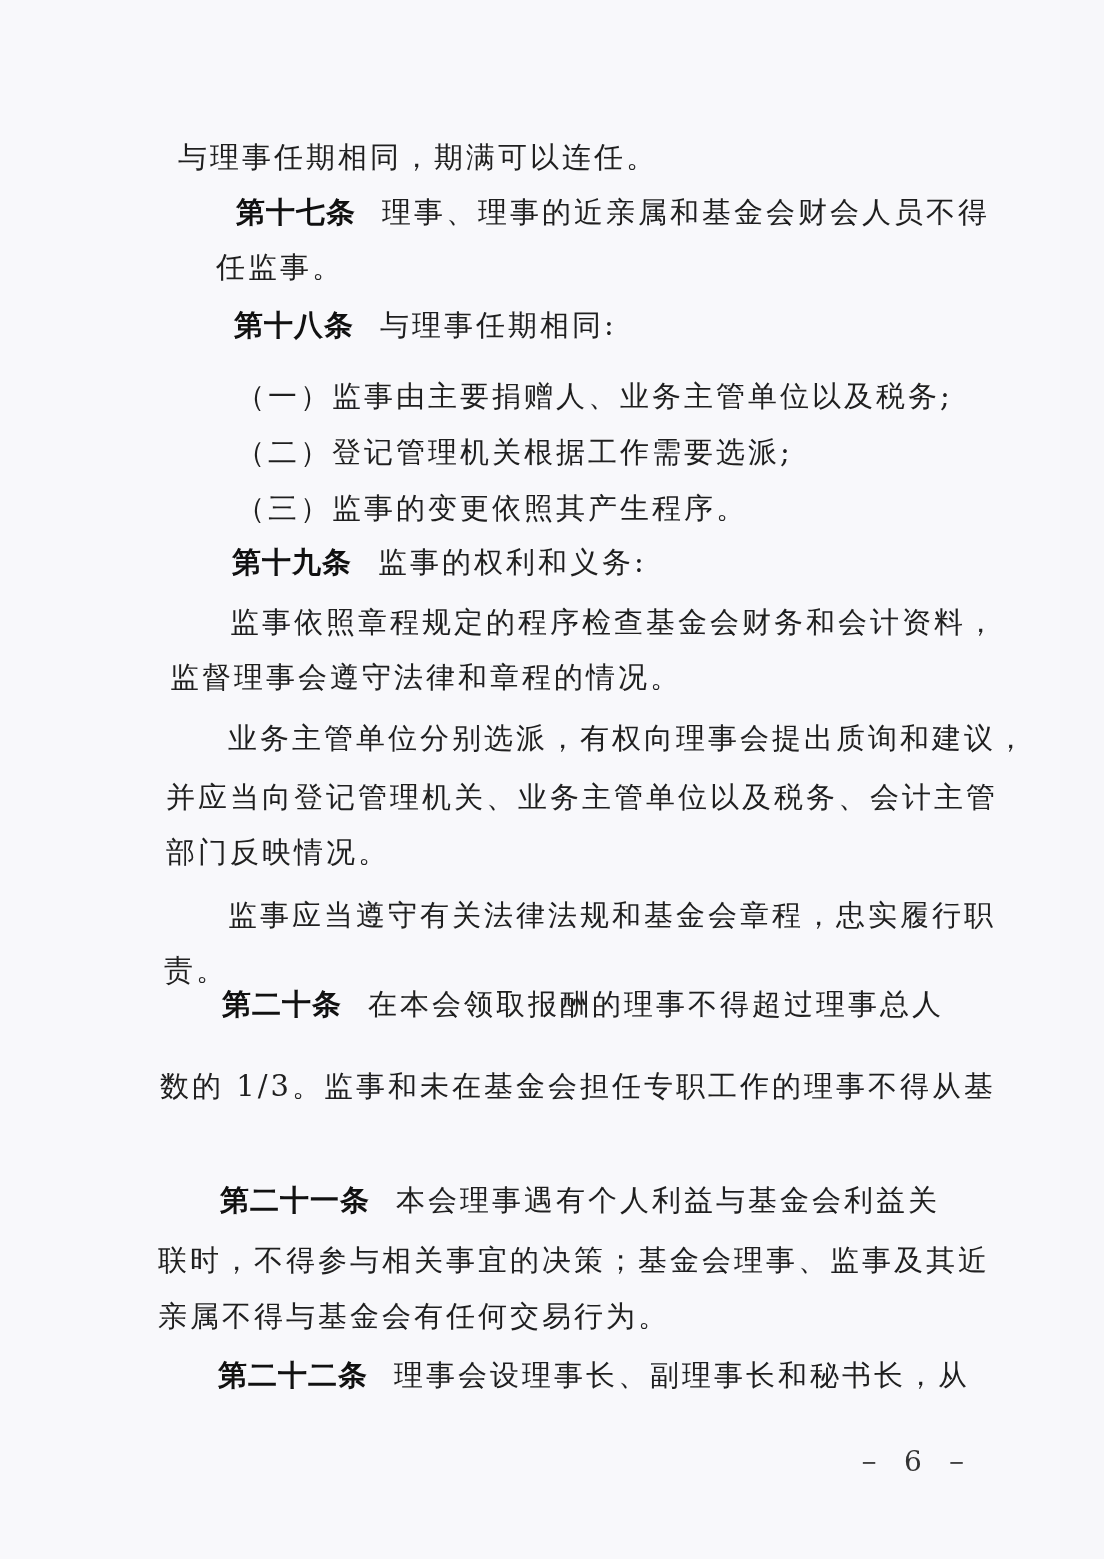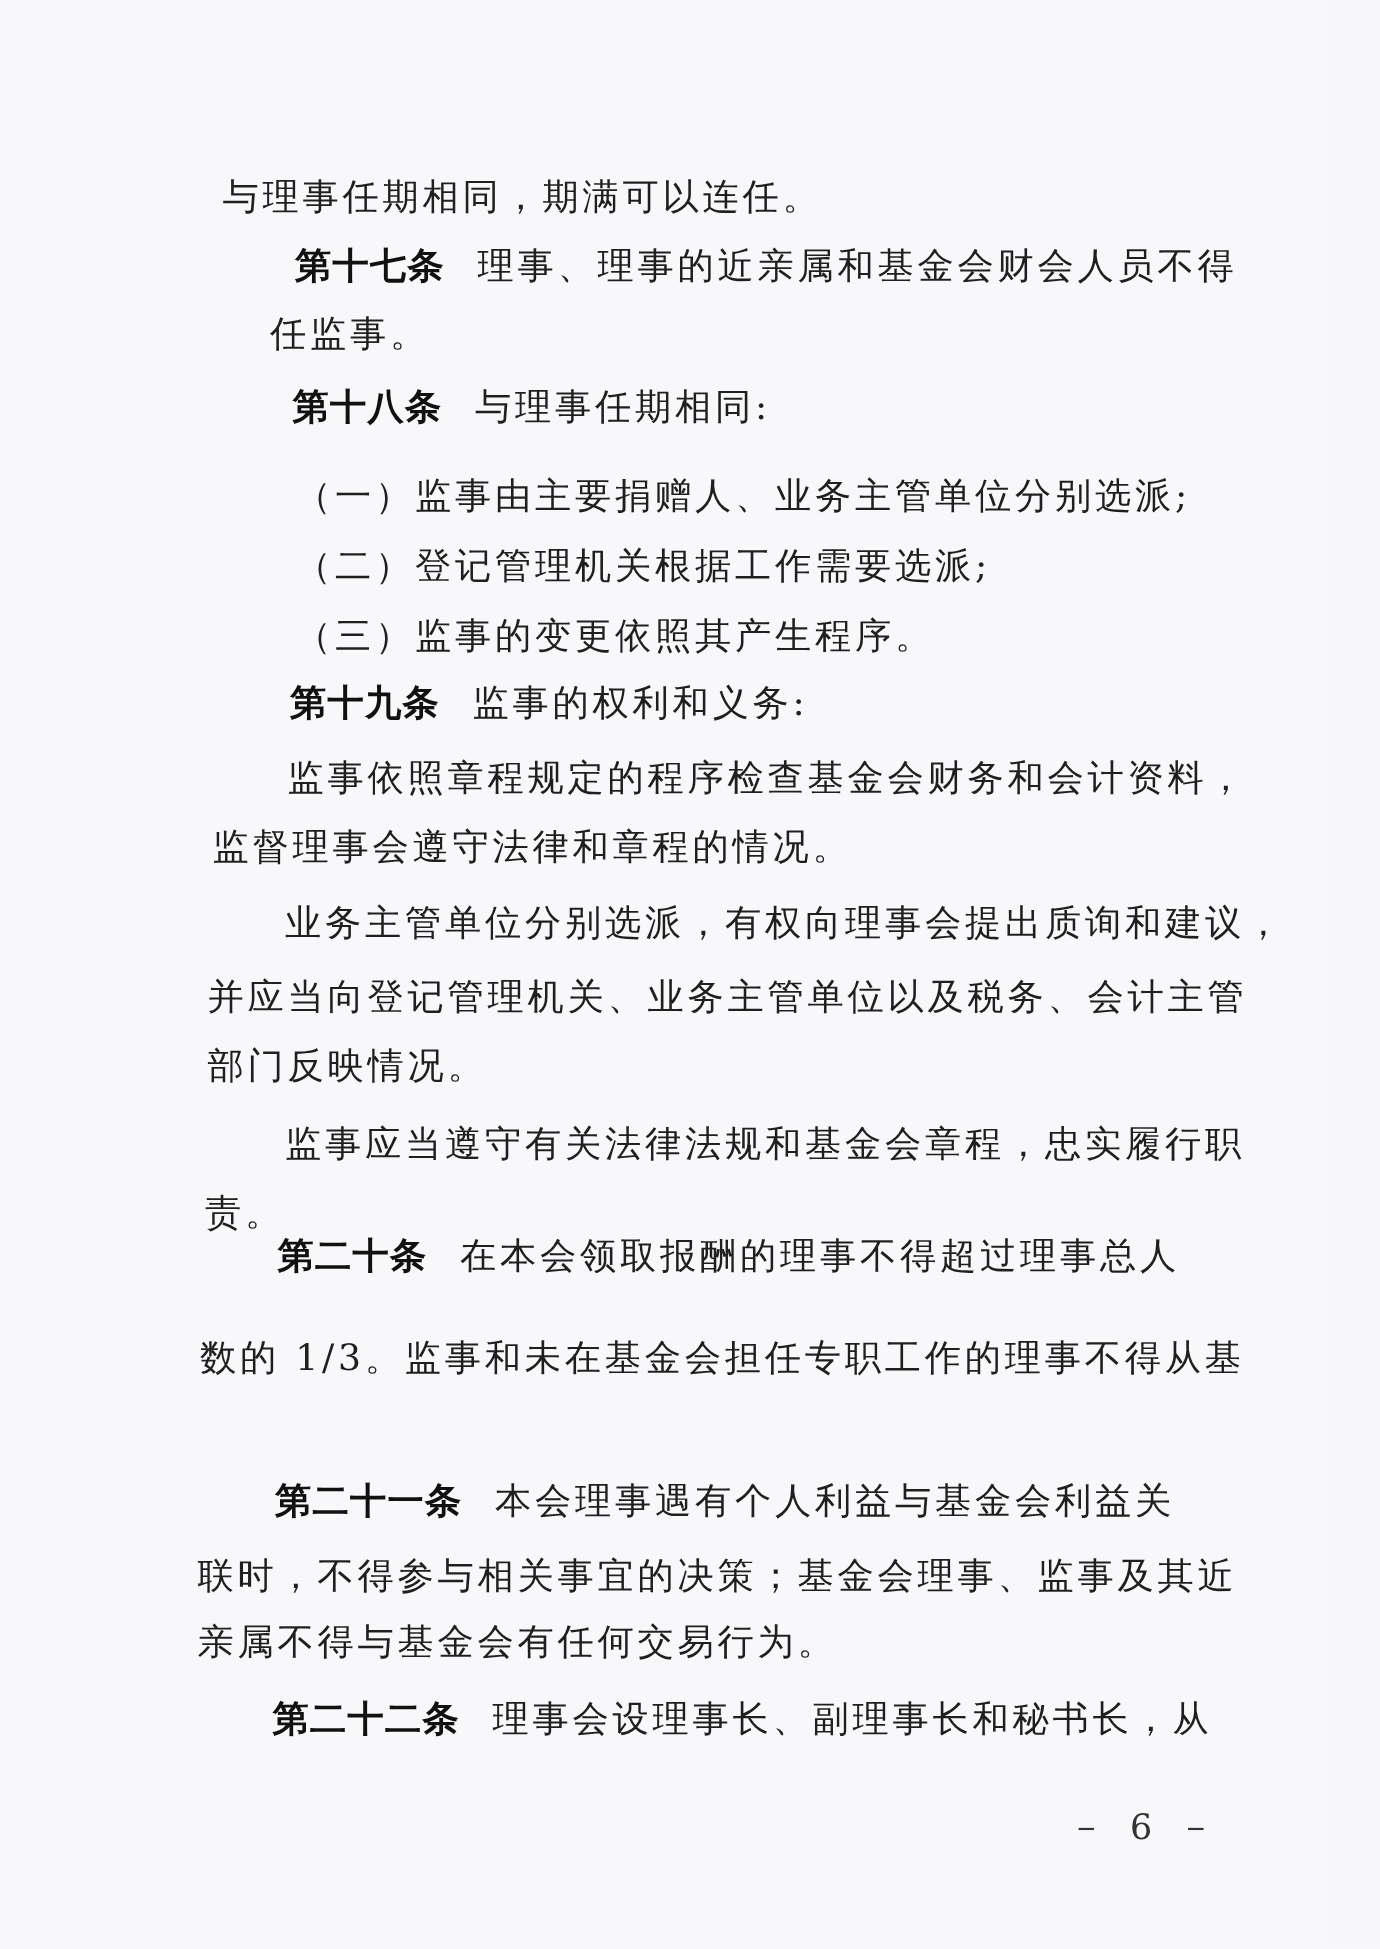--- a/index.html
+++ b/index.html
@@ -61,21 +61,21 @@
 
   <div class="line" style="left:176px; top:247px;margin-left:40px;">
     <span>任监事。</span>
   </div>
 
   <div class="line" style="left:234px; top:305px;">
     <span class="art">第十八条</span><span>与理事任期相同:</span>
   </div>
 
   <div class="line" style="left:236px; top:376px;">
-    <span>（一）监事由主要捐赠人、业务主管单位分别选派;</span>
+    <span>（一）监事由主要捐赠人、业务主管单位以及税务;</span>
   </div>
 
   <div class="line" style="left:236px; top:432px;">
     <span>（二）登记管理机关根据工作需要选派;</span>
   </div>
 
   <div class="line" style="left:236px; top:488px;">
     <span>（三）监事的变更依照其产生程序。</span>
   </div>
 
@@ -121,21 +121,21 @@
 
 
   <div class="line" style="left:220px; top:1180px;">
     <span class="art">第二十一条</span><span>本会理事遇有个人利益与基金会利益关</span>
   </div>
 
   <div class="line" style="left:158px; top:1240px;">
     <span>联时，不得参与相关事宜的决策；基金会理事、监事及其近</span>
   </div>
 
-  <div class="line" style="left:158px; top:1296px;font-family:Liberation Mono, monospace;">
+  <div class="line" style="left:158px; top:1296px;">
     <span>亲属不得与基金会有任何交易行为。</span>
   </div>
 
   <div class="line" style="left:218px; top:1355px;">
     <span class="art">第二十二条</span><span>理事会设理事长、副理事长和秘书长，从</span>
   </div>
 
   <div class="page-number">－ 6 －</div>
 
 </div>

